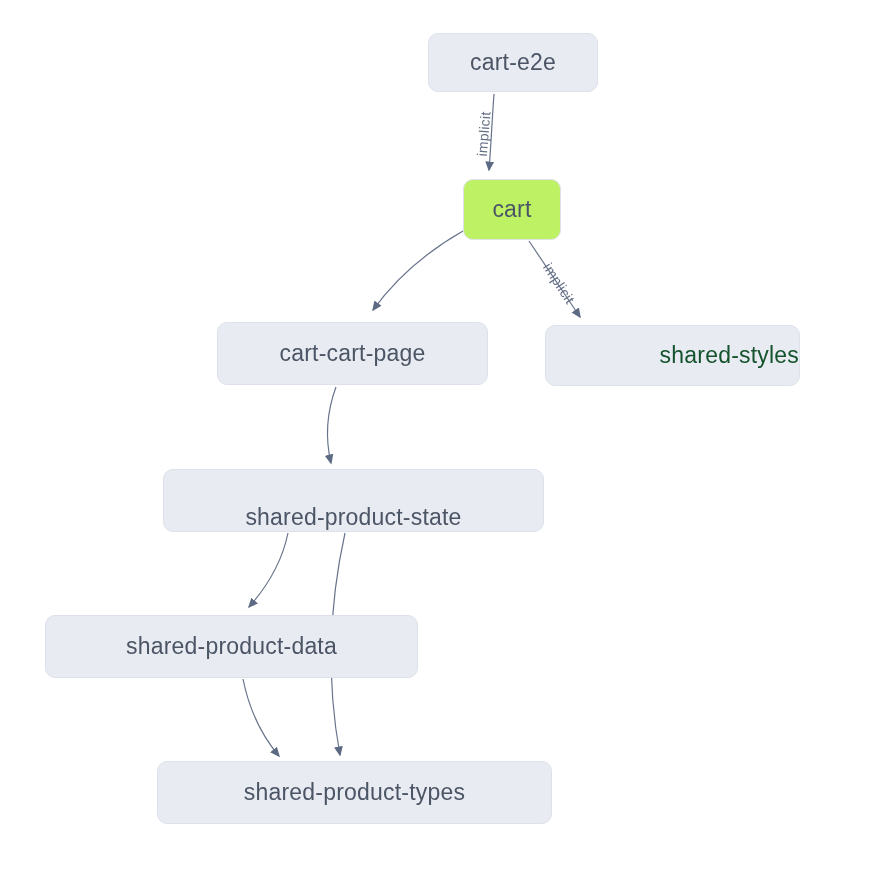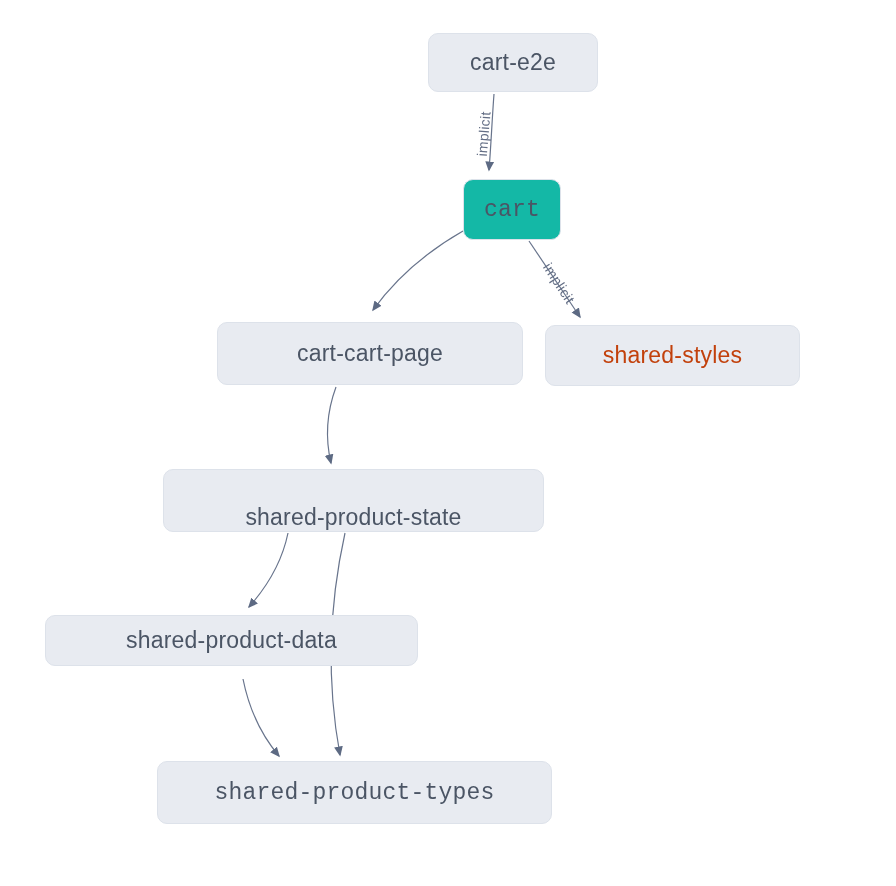--- a/index.html
+++ b/index.html
@@ -62,32 +62,32 @@
         <path class="edge-path" d="M 336 387 Q 322 425 331 463" stroke="#68748c" marker-end="url(#arrow)"></path>
         <path class="edge-path" d="M 288 533 Q 280 572 249 607" stroke="#68748c" marker-end="url(#arrow)"></path>
         <path class="edge-path" d="M 345 533 Q 320 646 340 755" stroke="#68748c" marker-end="url(#arrow)"></path>
         <path class="edge-path" d="M 243 679 Q 252 724 279 756" stroke="#68748c" marker-end="url(#arrow)"></path>
       </g>
   </svg>
   <div id="nodes-group">
       <div class="node" style="left: 428px; top: 33px; width: 170px; height: 59px; background: rgb(232, 235, 241); border-color: rgb(221, 226, 234); color: rgb(75, 85, 101);">
         <span>cart-e2e</span>
       </div>
-      <div class="node" style="left: 463px; top: 179px; width: 98px; height: 61px; background: #14b8a6; border-color: rgb(221, 226, 234); color: rgb(75, 85, 101); font-family: Liberation Mono, monospace;">
+      <div class="node" style="left: 463px; top: 179px; width: 98px; height: 61px; background: #bef264; border-color: rgb(221, 226, 234); color: rgb(75, 85, 101);">
         <span>cart</span>
       </div>
-      <div class="node" style="left: 217px; top: 322px; width: 306px; height: 63px; background: rgb(232, 235, 241); border-color: rgb(221, 226, 234); color: rgb(75, 85, 101);">
+      <div class="node" style="left: 217px; top: 322px; width: 271px; height: 63px; background: rgb(232, 235, 241); border-color: rgb(221, 226, 234); color: rgb(75, 85, 101);">
         <span>cart-cart-page</span>
       </div>
-      <div class="node" style="left: 545px; top: 325px; width: 255px; height: 61px; background: rgb(232, 235, 241); border-color: rgb(221, 226, 234); color: #c2410c;">
+      <div class="node" style="left: 545px; top: 325px; width: 255px; height: 61px; background: rgb(232, 235, 241); border-color: rgb(221, 226, 234); color: #14532d; justify-content: flex-end;">
         <span>shared-styles</span>
       </div>
       <div class="node" style="left: 163px; top: 469px; width: 381px; height: 63px; background: rgb(232, 235, 241); border-color: rgb(221, 226, 234); color: rgb(75, 85, 101); align-items: flex-end;">
         <span>shared-product-state</span>
       </div>
-      <div class="node" style="left: 45px; top: 615px; width: 373px; height: 51px; background: rgb(232, 235, 241); border-color: rgb(221, 226, 234); color: rgb(75, 85, 101);">
+      <div class="node" style="left: 45px; top: 615px; width: 373px; height: 63px; background: rgb(232, 235, 241); border-color: rgb(221, 226, 234); color: rgb(75, 85, 101);">
         <span>shared-product-data</span>
       </div>
-      <div class="node" style="left: 157px; top: 761px; width: 395px; height: 63px; background: rgb(232, 235, 241); border-color: rgb(221, 226, 234); color: rgb(75, 85, 101); font-family: Liberation Mono, monospace;">
+      <div class="node" style="left: 157px; top: 761px; width: 395px; height: 63px; background: rgb(232, 235, 241); border-color: rgb(221, 226, 234); color: rgb(75, 85, 101);">
         <span>shared-product-types</span>
       </div>
     </div>
 </div>
 
 </body></html>

